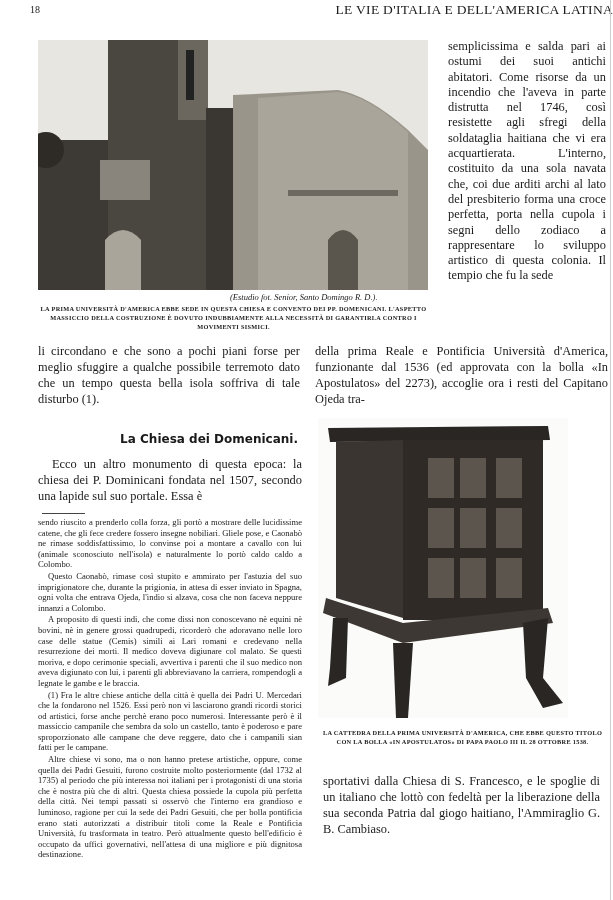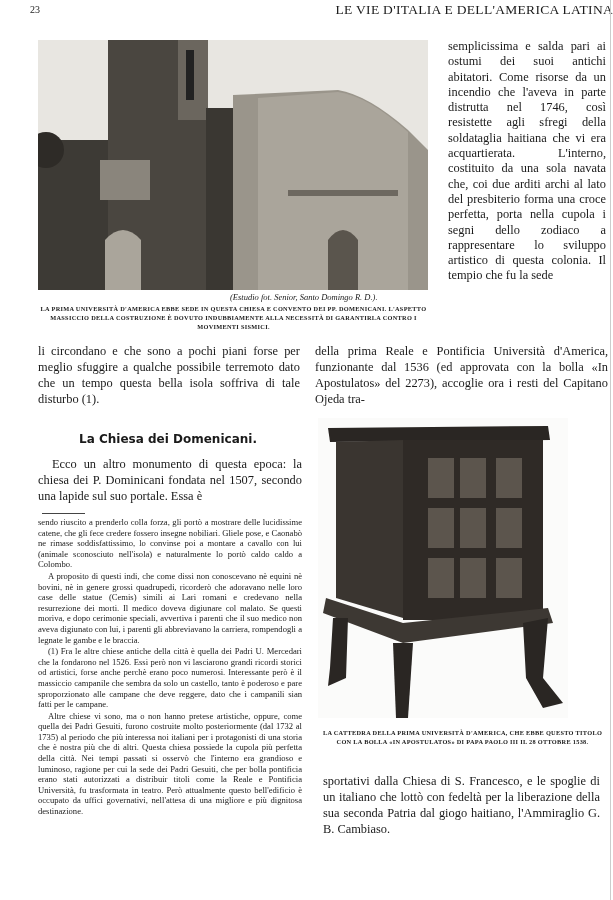--- a/index.html
+++ b/index.html
@@ -12,38 +12,38 @@
   .photo-credit { position:absolute; left:230px; top:292px; width:200px; text-align:left; font-style:italic; font-size:8.5px; font-family:"Liberation Serif", serif; }
   .caption1 { position:absolute; left:36px; top:305px; width:395px; text-align:center; font-size:6.3px; line-height:8.8px; letter-spacing:0.3px; font-family:"Liberation Serif", serif; font-weight:bold; text-transform:uppercase; }
 
   .col-right-top { position:absolute; left:447px; top:38px; width:160px; font-size:12.4px; line-height:15.3px; font-family:"Liberation Serif", serif; text-align:justify; }
   .col-right-top p { margin:1px; }
 
   .para-left { position:absolute; left:38px; top:343px; width:262px; font-size:12.4px; line-height:16px; font-family:"Liberation Serif", serif; text-align:justify; }
   .para-right { position:absolute; left:315px; top:343px; width:293px; font-size:12.4px; line-height:16px; font-family:"Liberation Serif", serif; text-align:justify; }
   .para-left p, .para-right p { margin:0; }
 
-  .section-title { position:absolute; left:38px; top:432px; width:260px; text-align:center; font-family:"DejaVu Sans", sans-serif; font-weight:bold; font-size:12px; }
+  .section-title { position:absolute; left:38px; top:432px; width:260px; text-align:right; font-family:"DejaVu Sans", sans-serif; font-weight:bold; font-size:12px; }
   .intro { position:absolute; left:38px; top:456px; width:264px; font-size:12.4px; line-height:16px; font-family:"Liberation Serif", serif; text-align:justify; }
   .intro p { margin:0; text-indent:14px; }
   .rule { position:absolute; left:42px; top:513px; width:43px; height:1px; background:#444; }
 
   .footnotes { position:absolute; left:38px; top:517px; width:264px; font-size:8.6px; line-height:10.6px; font-family:"Liberation Serif", serif; text-align:justify; }
   .footnotes p { margin:0 0 1px 0; text-indent:10px; }
 
   .photo-chair { position:absolute; left:318px; top:418px; width:250px; height:300px; }
   .caption2 { position:absolute; left:315px; top:728px; width:295px; text-align:center; font-size:6.3px; line-height:9px; letter-spacing:0.3px; font-family:"Liberation Serif", serif; font-weight:bold; text-transform:uppercase; }
 
   .para-bottom { position:absolute; left:315px; top:765px; width:293px; font-size:12.4px; line-height:16px; font-family:"Liberation Serif", serif; text-align:justify; }
   .para-bottom p { margin:8px; }
 </style>
 </head>
 <body>
 
-<div class="page-num">23</div>
+<div class="page-num">18</div>
 <div class="running-head">LE VIE D'ITALIA E DELL'AMERICA LATINA</div>
 <div class="edge"></div>
 
 <div class="photo-church">
   <svg width="390" height="250" viewBox="0 0 390 250">
     <rect width="390" height="250" fill="#e8e6e1"></rect>
     <rect x="0" y="100" width="70" height="150" fill="#3d3a35"></rect>
     <rect x="70" y="0" width="98" height="250" fill="#4a4640"></rect>
     <rect x="140" y="0" width="30" height="80" fill="#6b665e"></rect>
     <rect x="148" y="10" width="8" height="50" fill="#222"></rect>
@@ -72,20 +72,21 @@
 </div>
 
 <div class="section-title">La Chiesa dei Domenicani.</div>
 <div class="intro">
   <p>Ecco un altro monumento di questa epoca: la chiesa dei P. Dominicani fondata nel 1507, secondo una lapide sul suo portale. Essa è</p>
 </div>
 <div class="rule"></div>
 
 <div class="footnotes">
   <p style="text-indent:0">sendo riuscito a prenderlo colla forza, gli portò a mostrare delle lucidissime catene, che gli fece credere fossero insegne nobiliari. Gliele pose, e Caonabò ne rimase soddisfattissimo, lo convinse poi a montare a cavallo con lui (animale sconosciuto nell'isola) e naturalmente lo portò caldo caldo a Colombo.</p>
+  <p>Questo Caonabò, rimase così stupito e ammirato per l'astuzia del suo imprigionatore che, durante la prigionia, in attesa di esser inviato in Spagna, ogni volta che entrava Ojeda, l'indio si alzava, cosa che non faceva neppure innanzi a Colombo.</p>
   <p>A proposito di questi indi, che come dissi non conoscevano nè equini nè bovini, nè in genere grossi quadrupedi, ricorderò che adoravano nelle loro case delle statue (Cemis) simili ai Lari romani e credevano nella resurrezione dei morti. Il medico doveva digiunare col malato. Se questi moriva, e dopo cerimonie speciali, avvertiva i parenti che il suo medico non aveva digiunato con lui, i parenti gli abbreviavano la carriera, rompendogli a legnate le gambe e le braccia.</p>
   <p>(1) Fra le altre chiese antiche della città è quella dei Padri U. Mercedari che la fondarono nel 1526. Essi però non vi lasciarono grandi ricordi storici od artistici, forse anche perchè erano poco numerosi. Interessante però è il massiccio campanile che sembra da solo un castello, tanto è poderoso e pare sproporzionato alle campane che deve reggere, dato che i campanili sian fatti per le campane.</p>
   <p>Altre chiese vi sono, ma o non hanno pretese artistiche, oppure, come quella dei Padri Gesuiti, furono costruite molto posteriormente (dal 1732 al 1735) al periodo che più interessa noi italiani per i protagonisti di una storia che è nostra più che di altri. Questa chiesa possiede la cupola più perfetta della città. Nei tempi passati si osservò che l'interno era grandioso e luminoso, ragione per cui la sede dei Padri Gesuiti, che per bolla pontificia erano stati autorizzati a distribuir titoli come la Reale e Pontificia Università, fu trasformata in teatro. Però attualmente questo bell'edificio è occupato da uffici governativi, nell'attesa di una migliore e più dignitosa destinazione.</p>
 </div>
 
 <div class="photo-chair">
   <svg width="250" height="300" viewBox="0 0 250 300">
     <rect width="250" height="300" fill="#fbfbfa"></rect>
     <path d="M10 10 L230 8 L232 22 L12 24 Z" fill="#2a2623"></path>
     <path d="M18 24 L85 22 L85 200 L18 180 Z" fill="#3a3530"></path>

